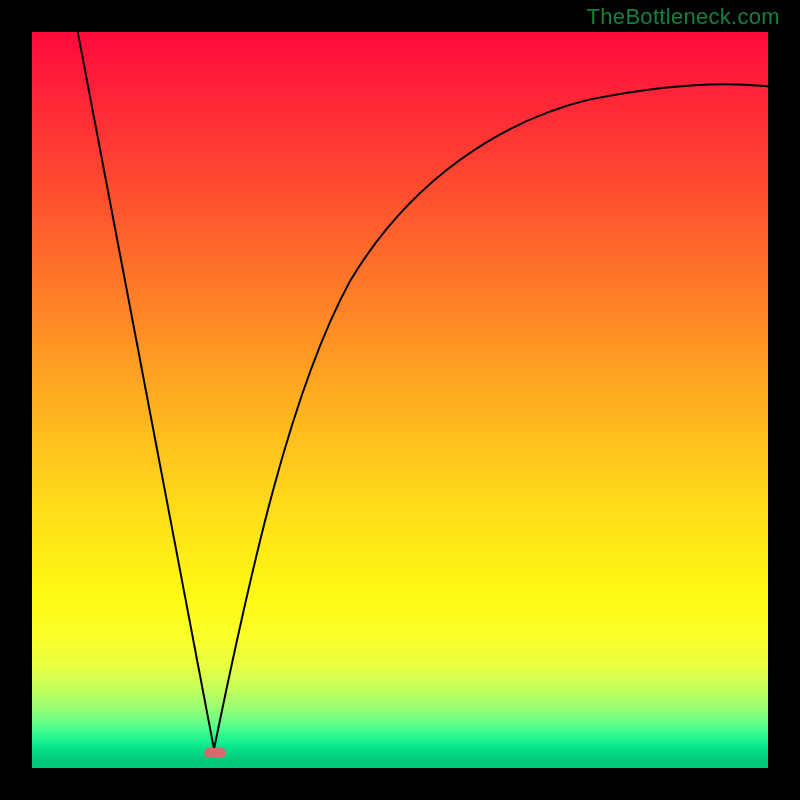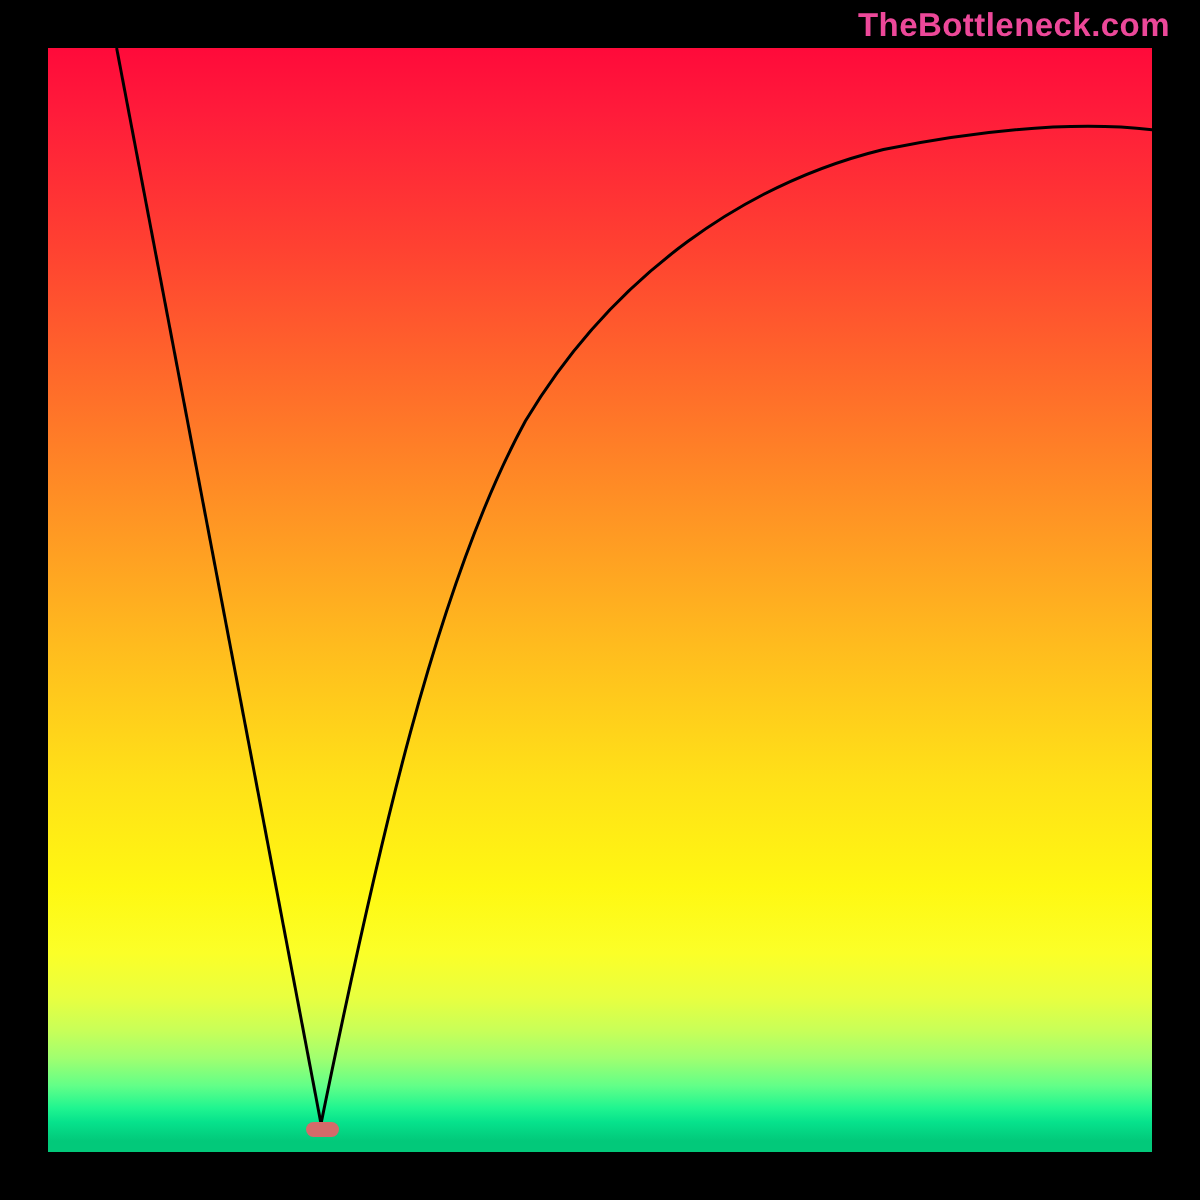--- a/index.html
+++ b/index.html
@@ -56,22 +56,22 @@
     height: 10px;
     border-radius: 5px;
     background: #d46a6a;
     transform: translate(-50%, -50%);
   }
   .watermark {
     position: absolute;
     top: 4px;
     right: 20px;
     font-size: 22px;
-    font-weight: 700;
-    color: #ec4899;
+    font-weight: 400;
+    color: #15803d;
     letter-spacing: 0.3px;
     user-select: none;
   }
 </style>
 </head>
 <body>
 
 <div class="watermark">TheBottleneck.com</div>
 
 <div class="frame">

